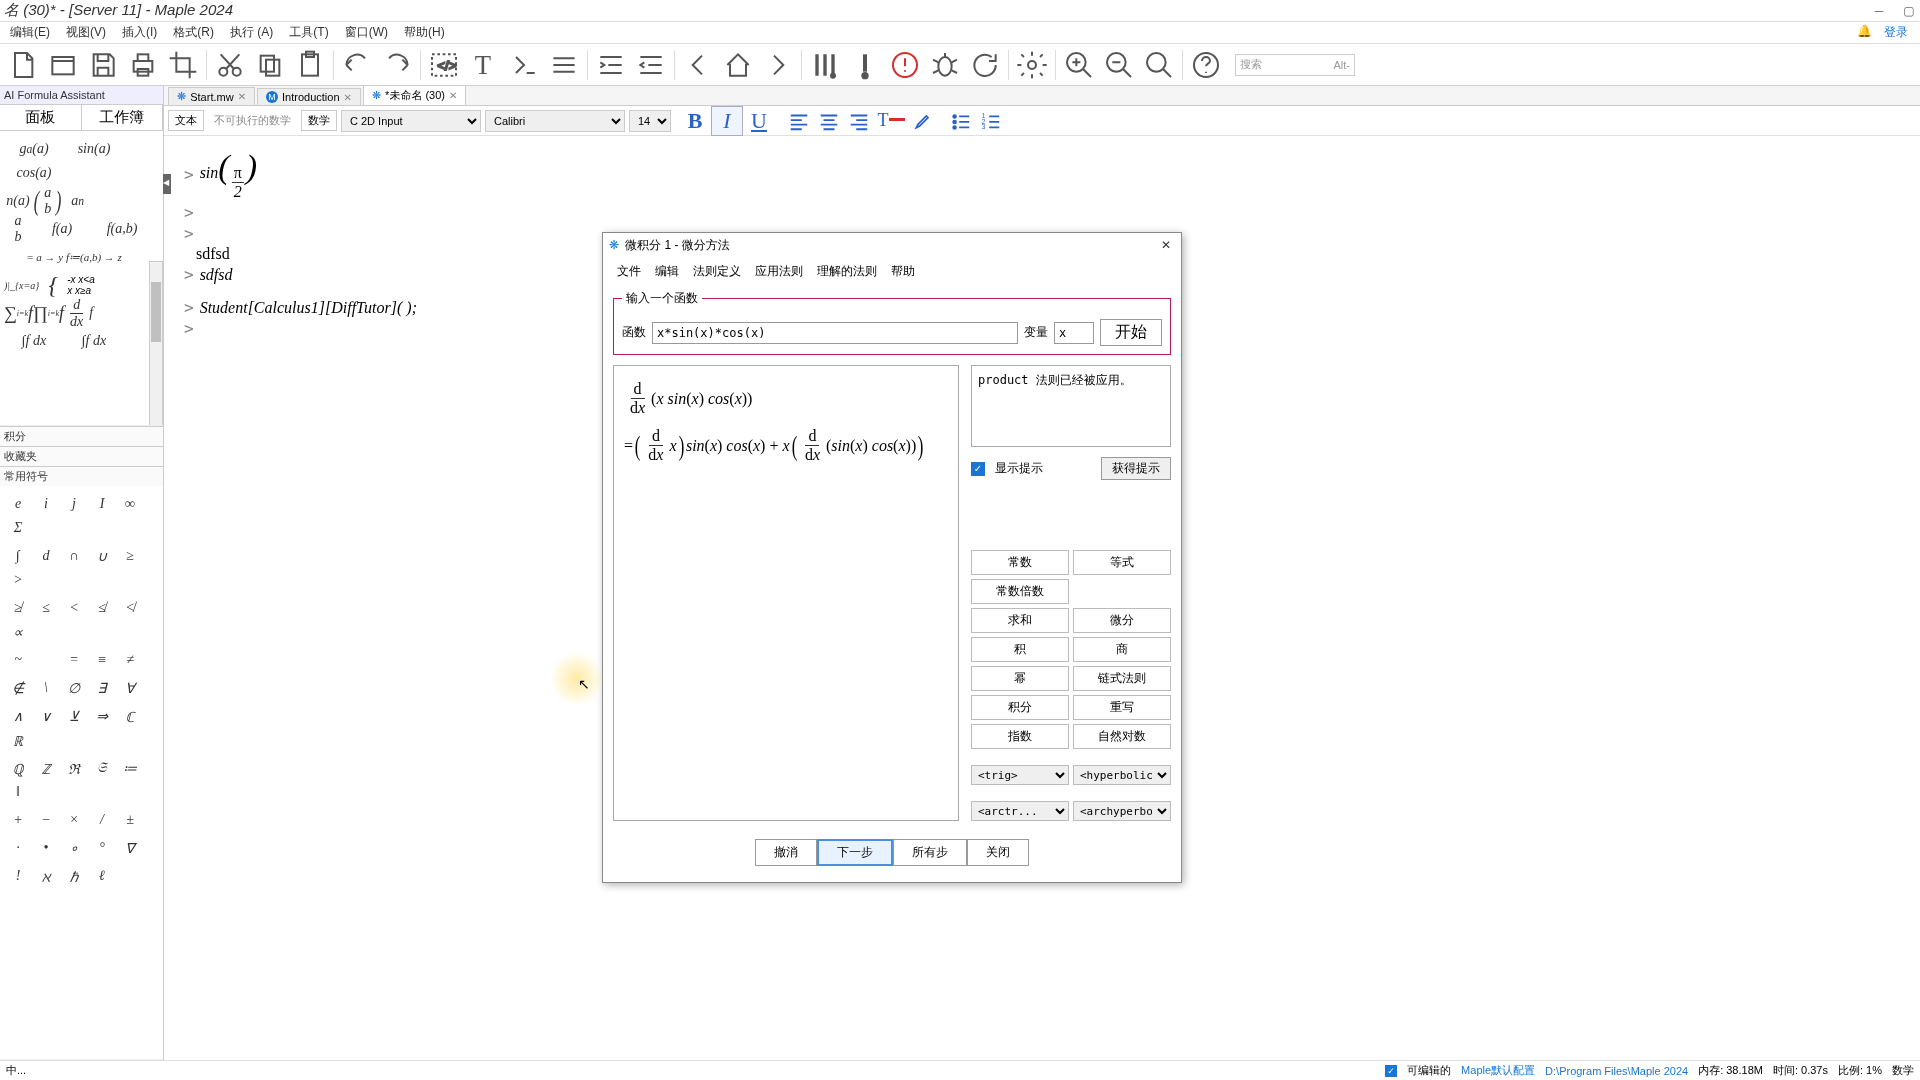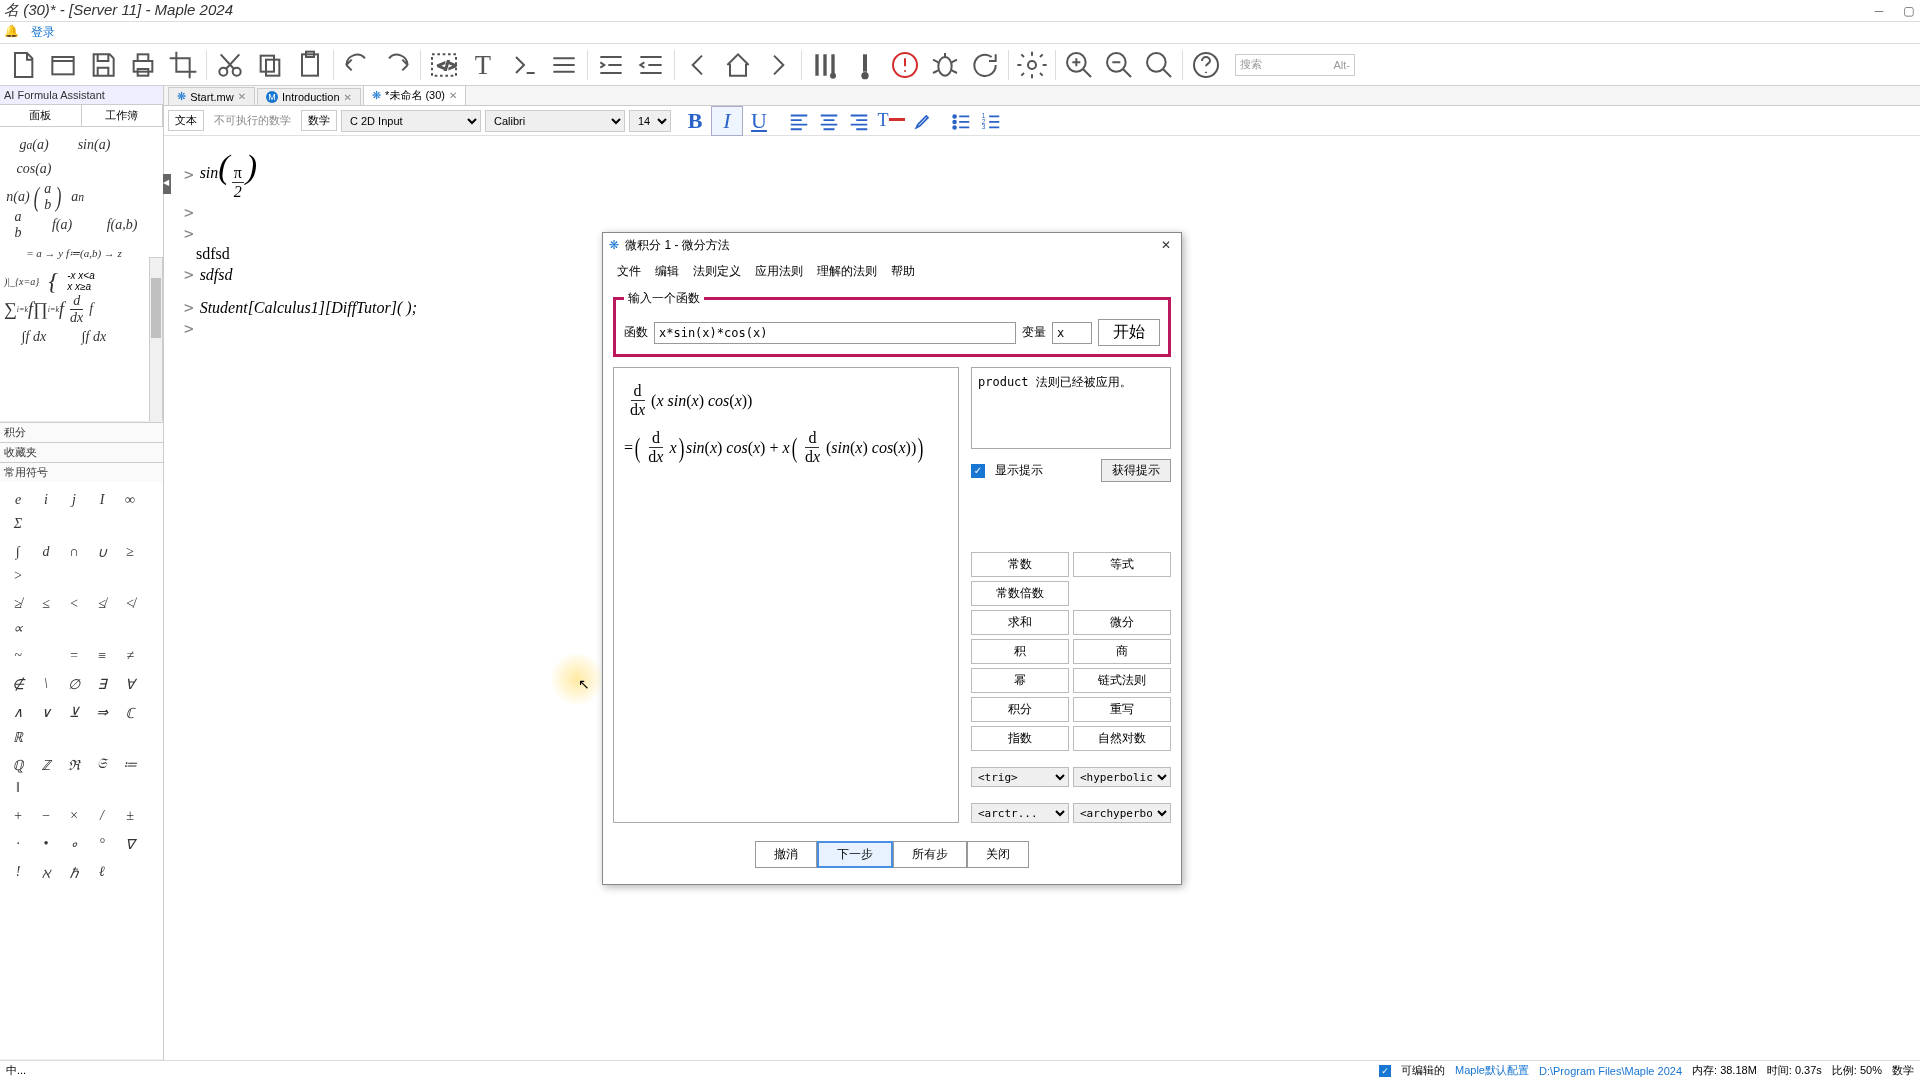--- a/index.html
+++ b/index.html
@@ -23,21 +23,21 @@
 .tb-sep { width: 1px; height: 30px; background: #ddd; margin: 0 2px; }
 .search-box { border: 1px solid #ccc; padding: 2px 4px; width: 120px; height: 22px; margin-left: 8px; display: flex; align-items: center; justify-content: space-between; font-size: 11px; color: #999; }
 
 .main-area { display: flex; height: calc(100% - 106px); }
 
 .left-panel { width: 164px; background: #fff; border-right: 1px solid #ccc; display: flex; flex-direction: column; position: relative; }
 .left-split-handle { position: absolute; right: -8px; top: 88px; width: 8px; height: 20px; background: #666; cursor: pointer; z-index: 5; }
 .left-split-handle::before { content: '◀'; color: #fff; font-size: 8px; position: absolute; top: 4px; left: 0; }
 .ai-assistant-tab { background: #eef; padding: 3px 4px; font-size: 11px; color: #333; border-bottom: 1px solid #ccc; }
 .left-tabs { display: flex; border-bottom: 1px solid #ccc; }
-.left-tab { flex: 1; text-align: center; padding: 3px; font-size: 11px; border-right: 1px solid #ccc; cursor: pointer; }
+.left-tab { flex: 1; text-align: center; padding: 3px; font-size: 15px; border-right: 1px solid #ccc; cursor: pointer; }
 .palette-section { padding: 4px; border-bottom: 1px solid #eee; overflow-y: auto; }
 .palette-row { display: flex; gap: 0; padding: 2px 0; align-items: center; flex-wrap: wrap; }
 .palette-cell { min-width: 28px; height: 24px; display: flex; align-items: center; justify-content: center; font-family: "Times New Roman", serif; font-size: 14px; font-style: italic; cursor: pointer; color: #333; }
 .palette-cell.wide { min-width: 60px; }
 .section-title { font-size: 11px; padding: 2px 4px; color: #333; border-top: 1px solid #ccc; background: #fafafa; }
 .scrollbar-left { position: absolute; right: 0; top: 130px; width: 14px; height: 280px; background: #f0f0f0; border: 1px solid #ccc; }
 .scrollbar-thumb { background: #c0c0c0; height: 60px; margin: 20px 1px; }
 
 .doc-area { flex: 1; background: #fff; display: flex; flex-direction: column; position: relative; }
 .tabs-row { height: 20px; background: #f5f5f5; display: flex; align-items: flex-end; border-bottom: 1px solid #ccc; padding-left: 4px; }
@@ -71,21 +71,21 @@
 .frac .den { padding: 0 2px; }
 
 
 .dialog { position: absolute; left: 438px; top: 146px; width: 580px; background: #fff; border: 1px solid #888; box-shadow: 2px 2px 8px rgba(0,0,0,0.3); z-index: 100; }
 .dlg-title { height: 24px; display: flex; align-items: center; justify-content: space-between; padding: 0 6px; font-size: 12px; }
 .dlg-title-left { display: flex; align-items: center; gap: 6px; }
 .dlg-close { width: 18px; height: 18px; cursor: pointer; display: flex; align-items: center; justify-content: center; color: #333; }
 .dlg-menu { display: flex; gap: 2px; padding: 4px 8px; }
 .dlg-menu-item { padding: 2px 6px; font-size: 12px; cursor: pointer; }
 .dlg-body { padding: 4px 10px 10px; }
-.fieldset { border: 3px solid #be185d; padding: 8px; }
+.fieldset { border: 1px solid #be185d; padding: 8px; }
 .fieldset-legend { font-size: 12px; padding: 0 4px; }
 .input-row { display: flex; align-items: center; gap: 6px; margin-top: 4px; }
 .input-row label { font-size: 12px; }
 .fn-input { flex: 1; border: 1px solid #999; padding: 2px 4px; font-family: monospace; font-size: 12px; height: 22px; }
 .var-input { width: 40px; border: 1px solid #999; padding: 2px 4px; font-family: monospace; font-size: 12px; height: 22px; }
 .start-btn { padding: 2px 14px; border: 1px solid #999; background: #fff; font-size: 16px; cursor: pointer; }
 
 .dlg-mid { display: flex; gap: 12px; margin-top: 10px; }
 .math-pane { flex: 1; border: 1px solid #aaa; min-height: 400px; padding: 10px; font-family: "Times New Roman", serif; font-size: 16px; background: #fff; }
 .side-pane { width: 200px; display: flex; flex-direction: column; }
@@ -121,20 +121,30 @@
 
 <div class="titlebar">
   <div class="titlebar-left">名 (30)* - [Server 11] - Maple 2024</div>
   <div class="titlebar-right">
     <span class="win-btn">─</span>
     <span class="win-btn">▢</span>
   </div>
 </div>
 
 <div class="menubar">
+  <div class="menubar-left">
+    <span class="menu-item">编辑(E)</span>
+    <span class="menu-item">视图(V)</span>
+    <span class="menu-item">插入(I)</span>
+    <span class="menu-item">格式(R)</span>
+    <span class="menu-item">执行 (A)</span>
+    <span class="menu-item">工具(T)</span>
+    <span class="menu-item">窗口(W)</span>
+    <span class="menu-item">帮助(H)</span>
+  </div>
   <div class="menubar-right">
     <span class="bell-icon">🔔</span>
     <span class="login-link">登录</span>
   </div>
 </div>
 
 <div class="toolbar">
   <div class="tb-icon">
       <svg viewBox="0 0 24 24">
         <path d="M6 3h9l4 4v14H6z M15 3v5h4"></path>
@@ -669,16 +679,16 @@
 
 <div class="statusbar">
   <div>中...</div>
   <div class="status-right">
     <span class="chk2">✓</span>
     <span>可编辑的</span>
     <span class="status-link">Maple默认配置</span>
     <span class="status-link">D:\Program Files\Maple 2024</span>
     <span>内存: 38.18M</span>
     <span>时间: 0.37s</span>
-    <span>比例: 50%</span>
+    <span>比例: 1%</span>
     <span>数学</span>
   </div>
 </div>
 
 </body></html>

